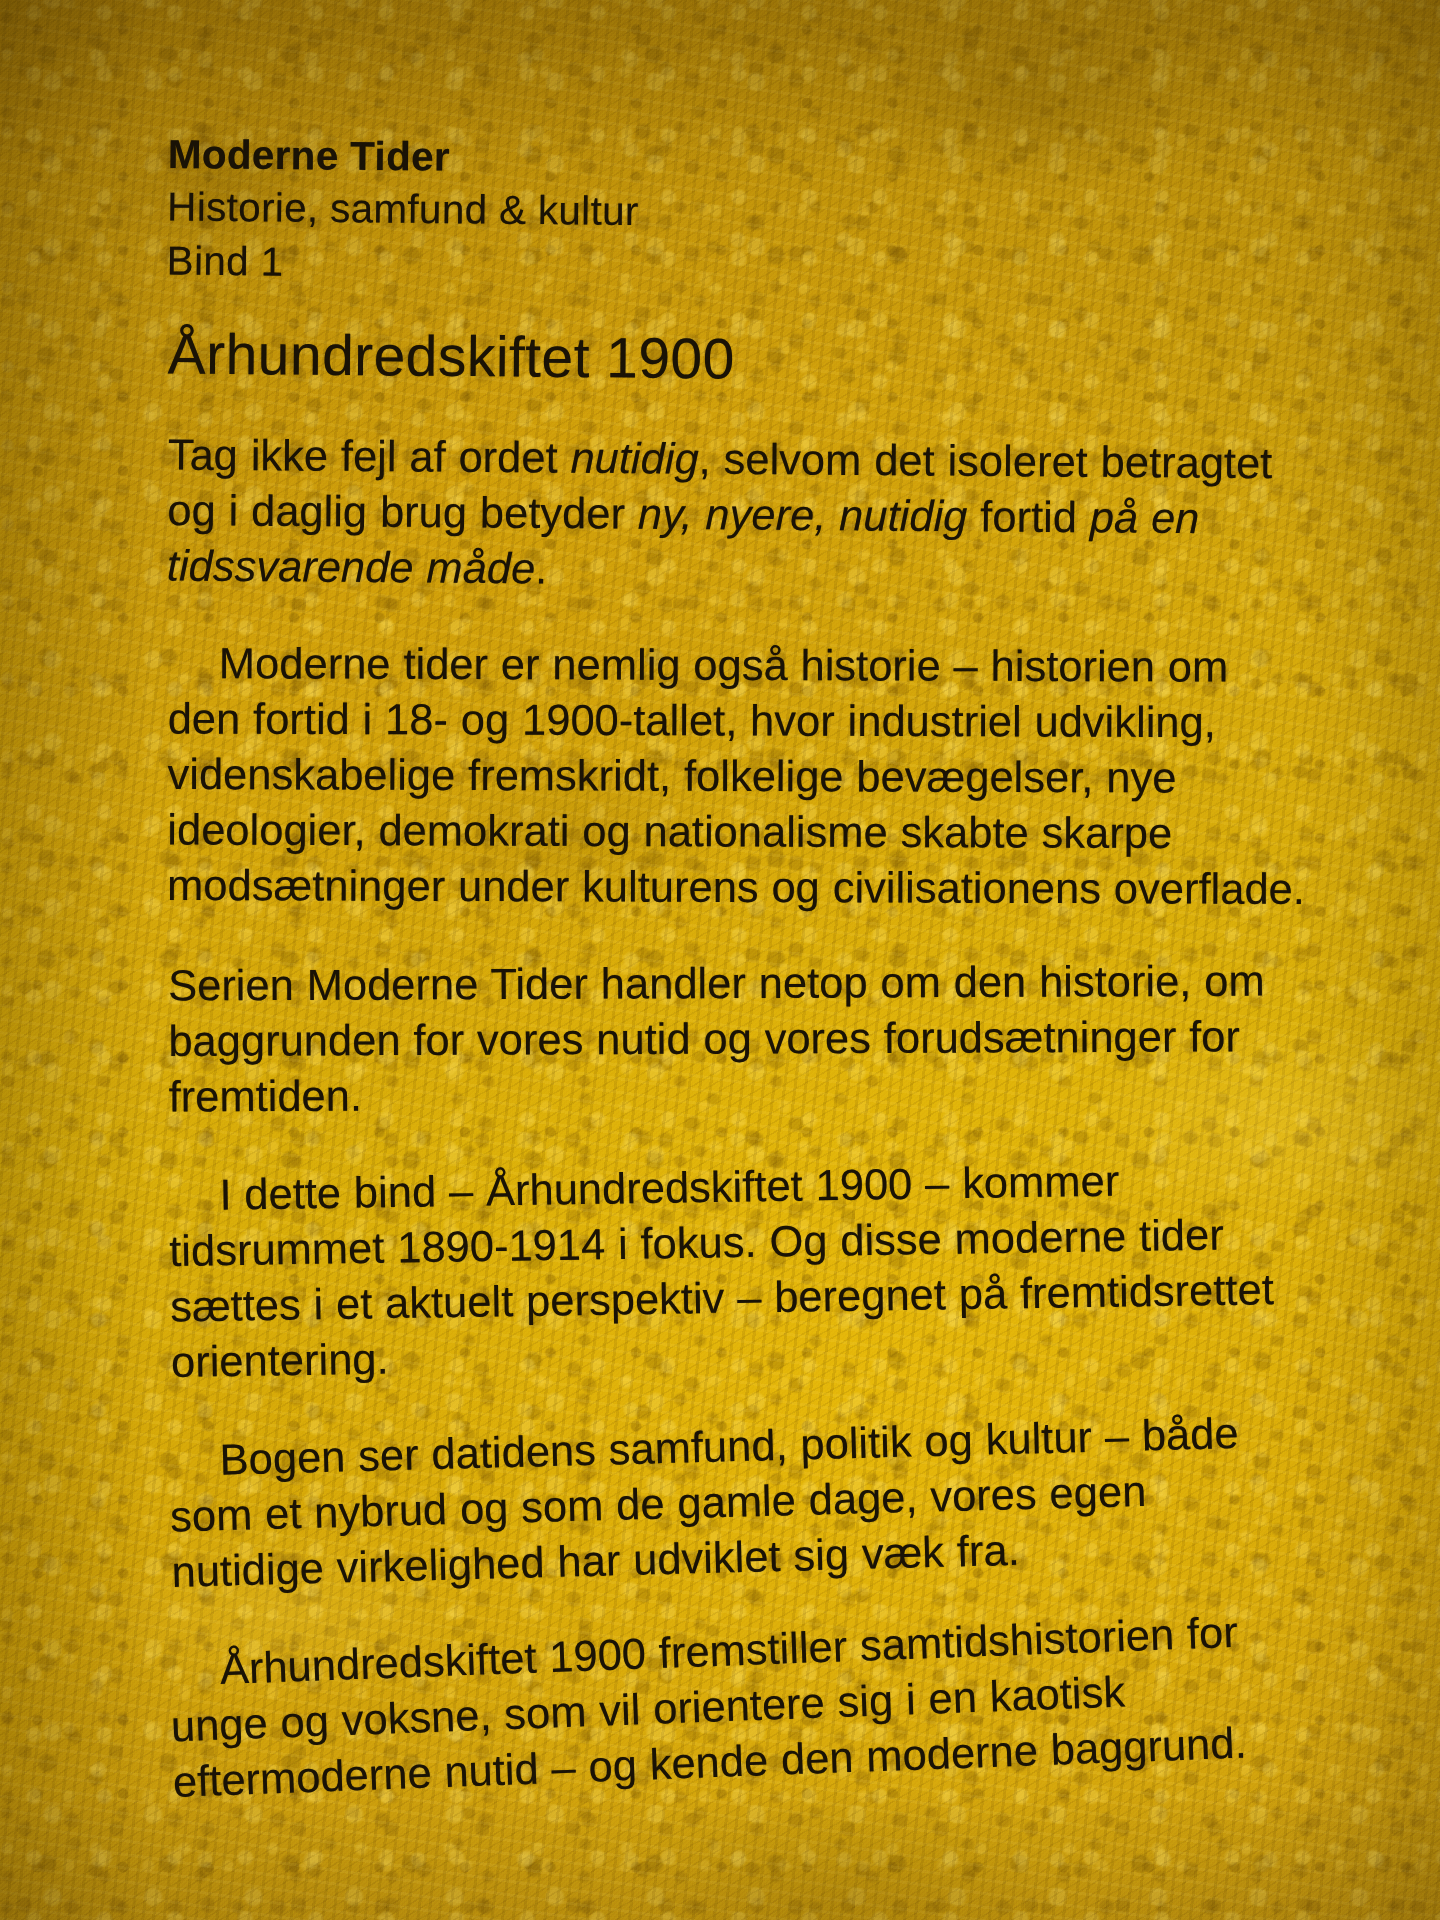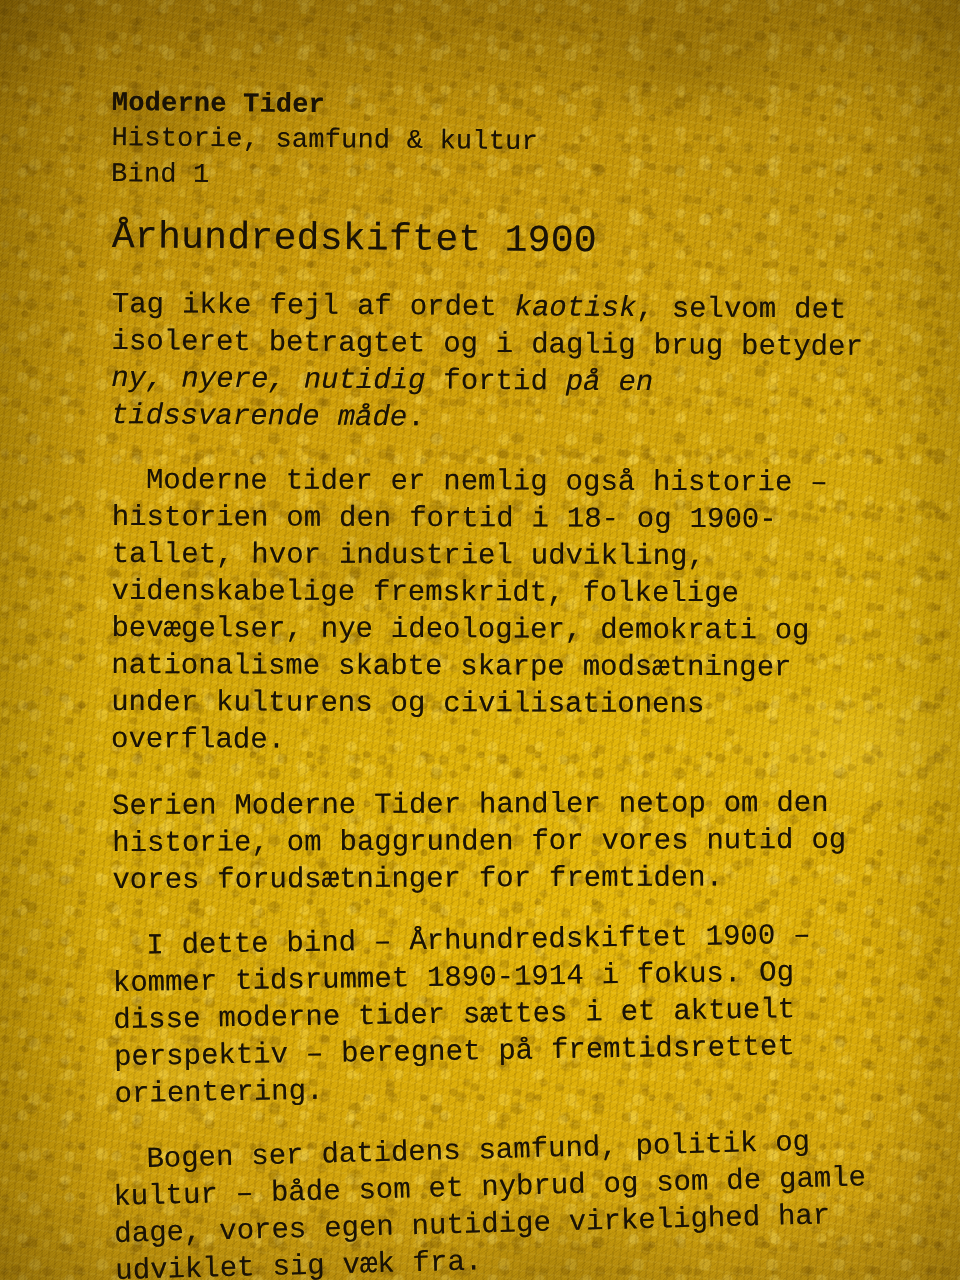--- a/index.html
+++ b/index.html
@@ -9,21 +9,21 @@
     background: #000;
   }
 
   
   #book-back-cover {
     position: relative;
     width: 960px;
     height: 1280px;
     overflow: hidden;
     background: #cda00c;
-    font-family: Liberation Mono, monospace;
+    font-family: Liberation Sans, sans-serif;
     color: #191205;
   }
 
   
   .paper-base {
     position: absolute;
     inset: 0;
     background:
       radial-gradient(ellipse 70% 55% at 62% 72%, rgba(233,186,10,0.85) 0%, rgba(233,186,10,0.0) 62%),
       radial-gradient(ellipse 80% 50% at 30% 30%, rgba(205,152,8,0.55) 0%, rgba(205,152,8,0.0) 70%),
@@ -191,21 +191,21 @@
     <div class="blurb">
 
       <div class="header-block">
         <div class="series-title">Moderne Tider</div>
         <div class="series-sub">Historie, samfund &amp; kultur</div>
         <div class="series-volume">Bind 1</div>
       </div>
 
       <div class="book-title">Århundredskiftet 1900</div>
 
-      <p class="para p-lead"><span>Tag ikke fejl af ordet </span><em>kaotisk</em><span>, selvom det isoleret betragtet og i daglig brug betyder </span><em>ny, nyere, nutidig</em><span> fortid </span><em>på en tidssvarende måde</em><span>.</span></p>
+      <p class="para p-lead"><span>Tag ikke fejl af ordet </span><em>nutidig</em><span>, selvom det isoleret betragtet og i daglig brug betyder </span><em>ny, nyere, nutidig</em><span> fortid </span><em>på en tidssvarende måde</em><span>.</span></p>
 
       <p class="para p-second">Moderne tider er nemlig også historie – historien om den fortid i 18- og 1900-tallet, hvor industriel udvikling, videnskabelige fremskridt, folkelige bevægelser, nye ideologier, demokrati og nationalisme skabte skarpe modsætninger under kulturens og civilisationens overflade.</p>
 
       <p class="para p-serien">Serien Moderne Tider handler netop om den historie, om baggrunden for vores nutid og vores forudsætninger for fremtiden.</p>
 
       <p class="para p-bind">I  dette bind – Århundredskiftet 1900 – kommer tidsrummet 1890-1914 i fokus. Og disse moderne tider sættes i et aktuelt perspektiv – beregnet på fremtidsrettet orientering.</p>
 
       <p class="para p-bogen">Bogen ser datidens samfund, politik og kultur – både som et nybrud og som de gamle dage, vores egen nutidige virkelighed har udviklet sig væk fra.</p>
 
       <p class="para p-slut">Århundredskiftet 1900 fremstiller samtidshistorien for unge og voksne, som vil orientere sig i en kaotisk eftermoderne nutid – og kende den moderne baggrund.</p>

